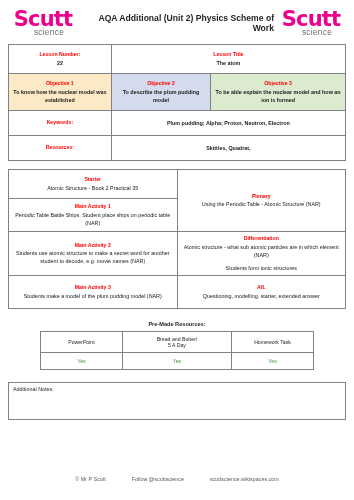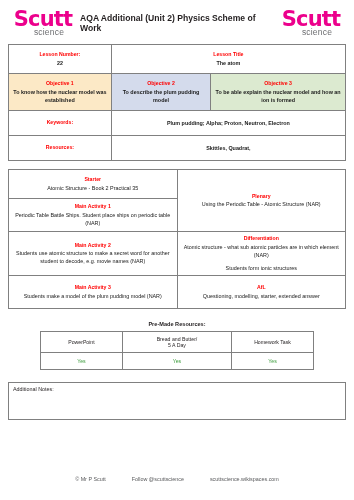--- a/index.html
+++ b/index.html
@@ -49,21 +49,21 @@
     display: block;
     font-family: Liberation Sans, sans-serif;
     font-size: 8.5px;
     color: #6d6e71;
     letter-spacing: 0.2px;
     margin-top: -2px;
     padding-left: 12px;
   }
   .doc-title {
     flex: 1;
-    text-align: left;
+    text-align: right;
     font-size: 8.6px;
     font-weight: bold;
     color: #231f20;
     padding: 0 4px;
   }
 
   
   table.grid {
     border-collapse: collapse;
     width: 100%;

